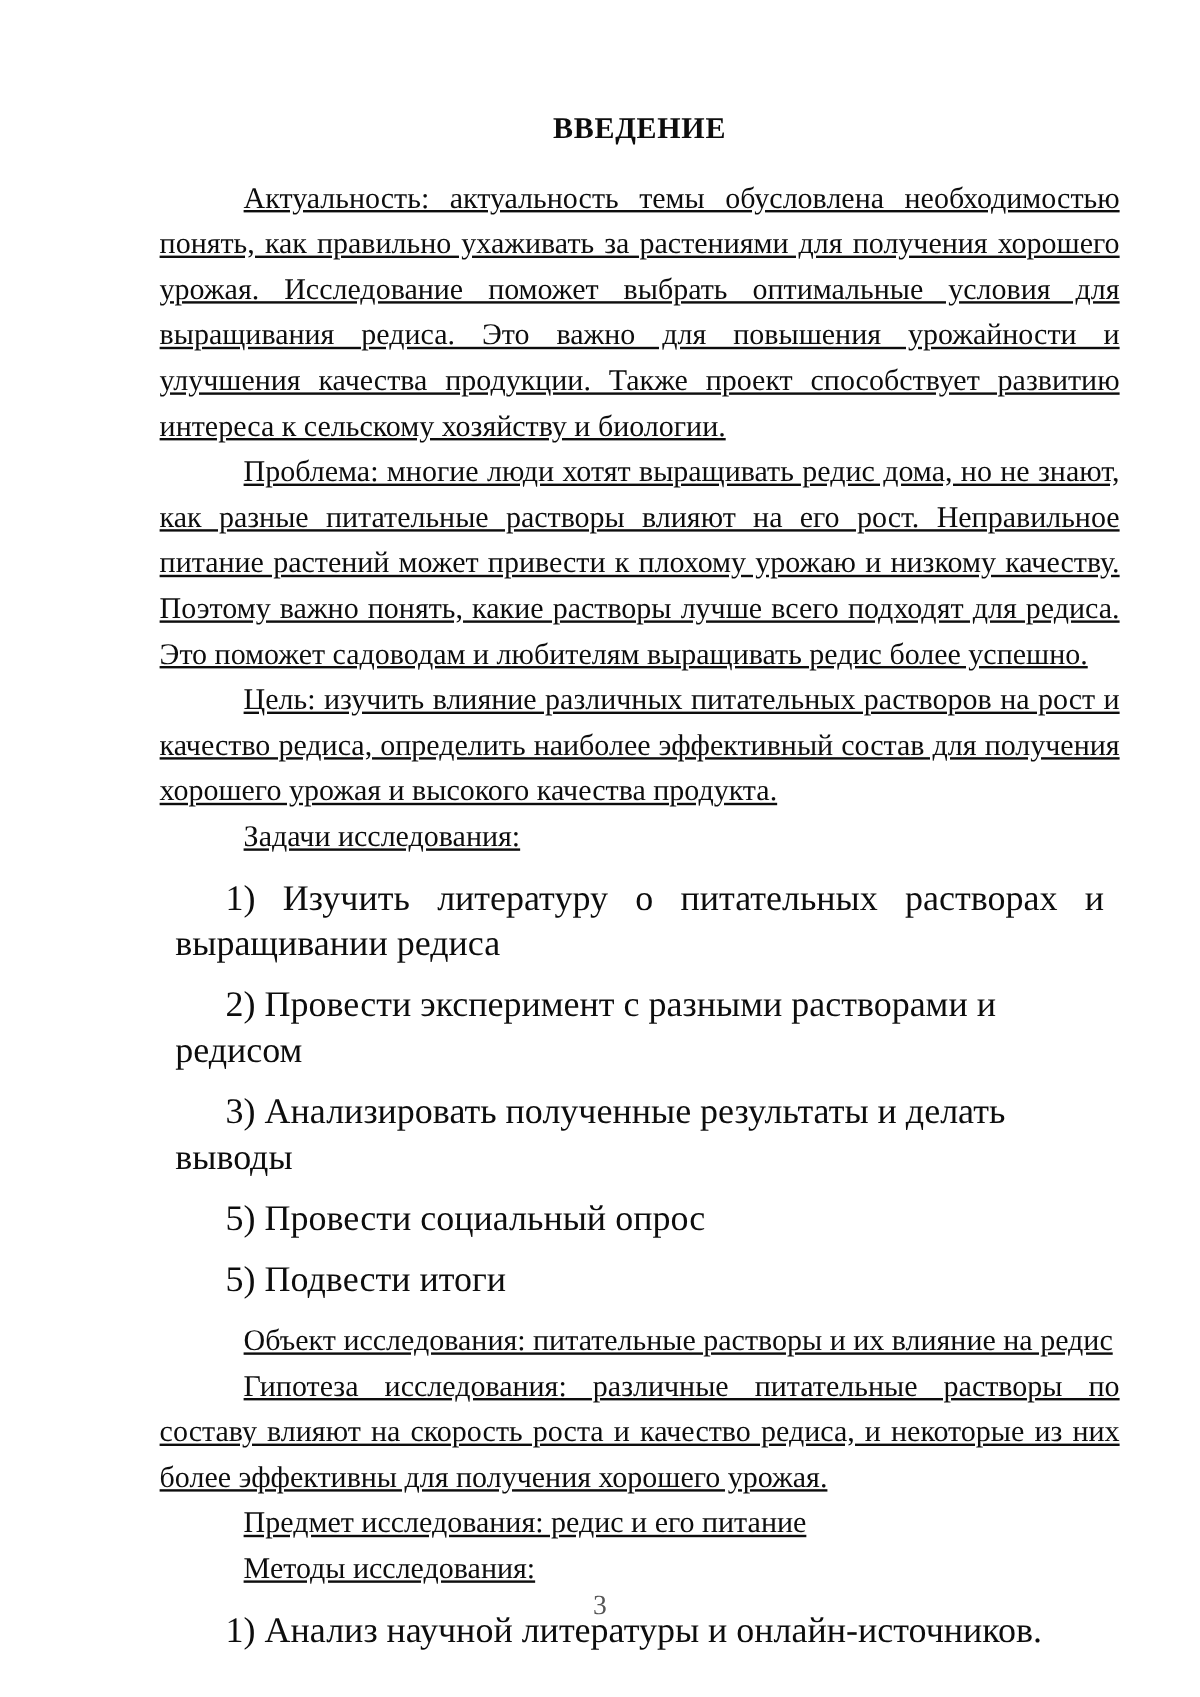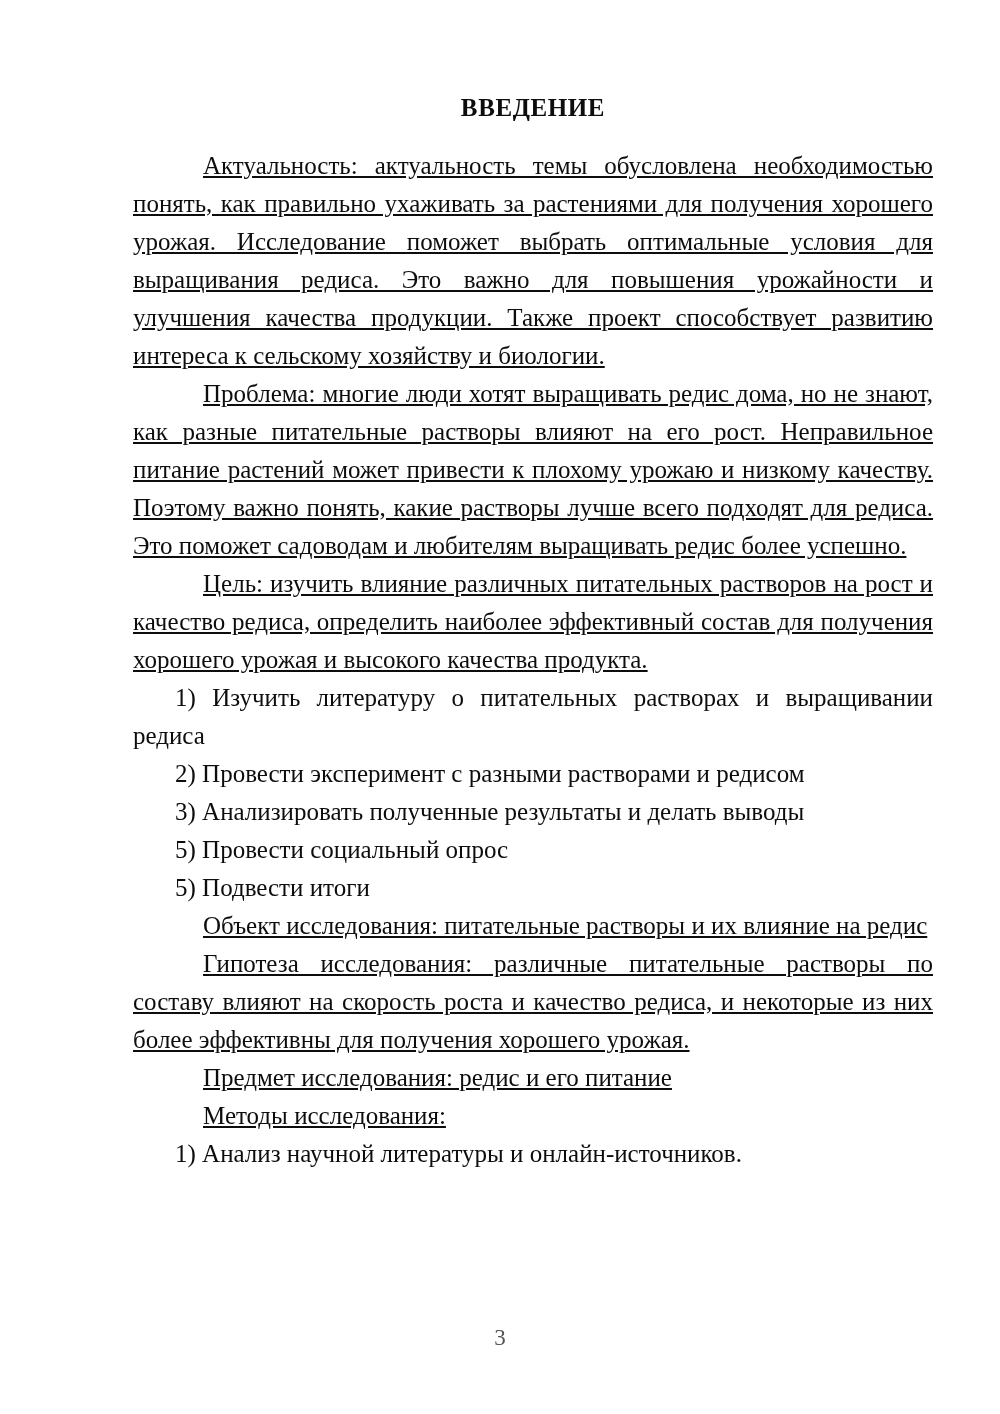--- a/index.html
+++ b/index.html
@@ -53,22 +53,22 @@
     hyphens: none;
     text-decoration: underline;
   }
 
   p.para.no-indent {
     text-indent: 0;
   }
 
   
   p.listline {
-    margin: 0;
-    font-size: 25px;
+    margin: 13px;
+    font-size: 30px;
     line-height: 38px;
     text-align: justify;
     text-justify: inter-word;
     text-indent: 42px;
   }
 
   p.listline.short {
     text-align: left;
   }
 
@@ -99,20 +99,23 @@
     </div>
 
     <div class="block">
       <p class="para">Проблема: многие люди хотят выращивать редис дома, но не знают, как разные питательные растворы влияют на его рост. Неправильное питание растений может привести к плохому урожаю и низкому качеству. Поэтому важно понять, какие растворы лучше всего подходят для редиса. Это поможет садоводам и любителям выращивать редис более успешно.</p>
     </div>
 
     <div class="block">
       <p class="para">Цель: изучить влияние различных питательных растворов на рост и качество редиса, определить наиболее эффективный состав для получения хорошего урожая и высокого качества продукта.</p>
     </div>
 
+    <div class="block">
+      <p class="para no-indent" style="text-indent:70px;">Задачи исследования:</p>
+    </div>
 
     <div class="block">
       <p class="listline">1)  Изучить литературу о питательных растворах и выращивании редиса</p>
       <p class="listline short">2) Провести эксперимент с разными растворами и редисом</p>
       <p class="listline short">3) Анализировать полученные результаты и делать выводы</p>
       <p class="listline short">5) Провести социальный опрос</p>
       <p class="listline short">5) Подвести итоги</p>
     </div>
 
     <div class="block">

